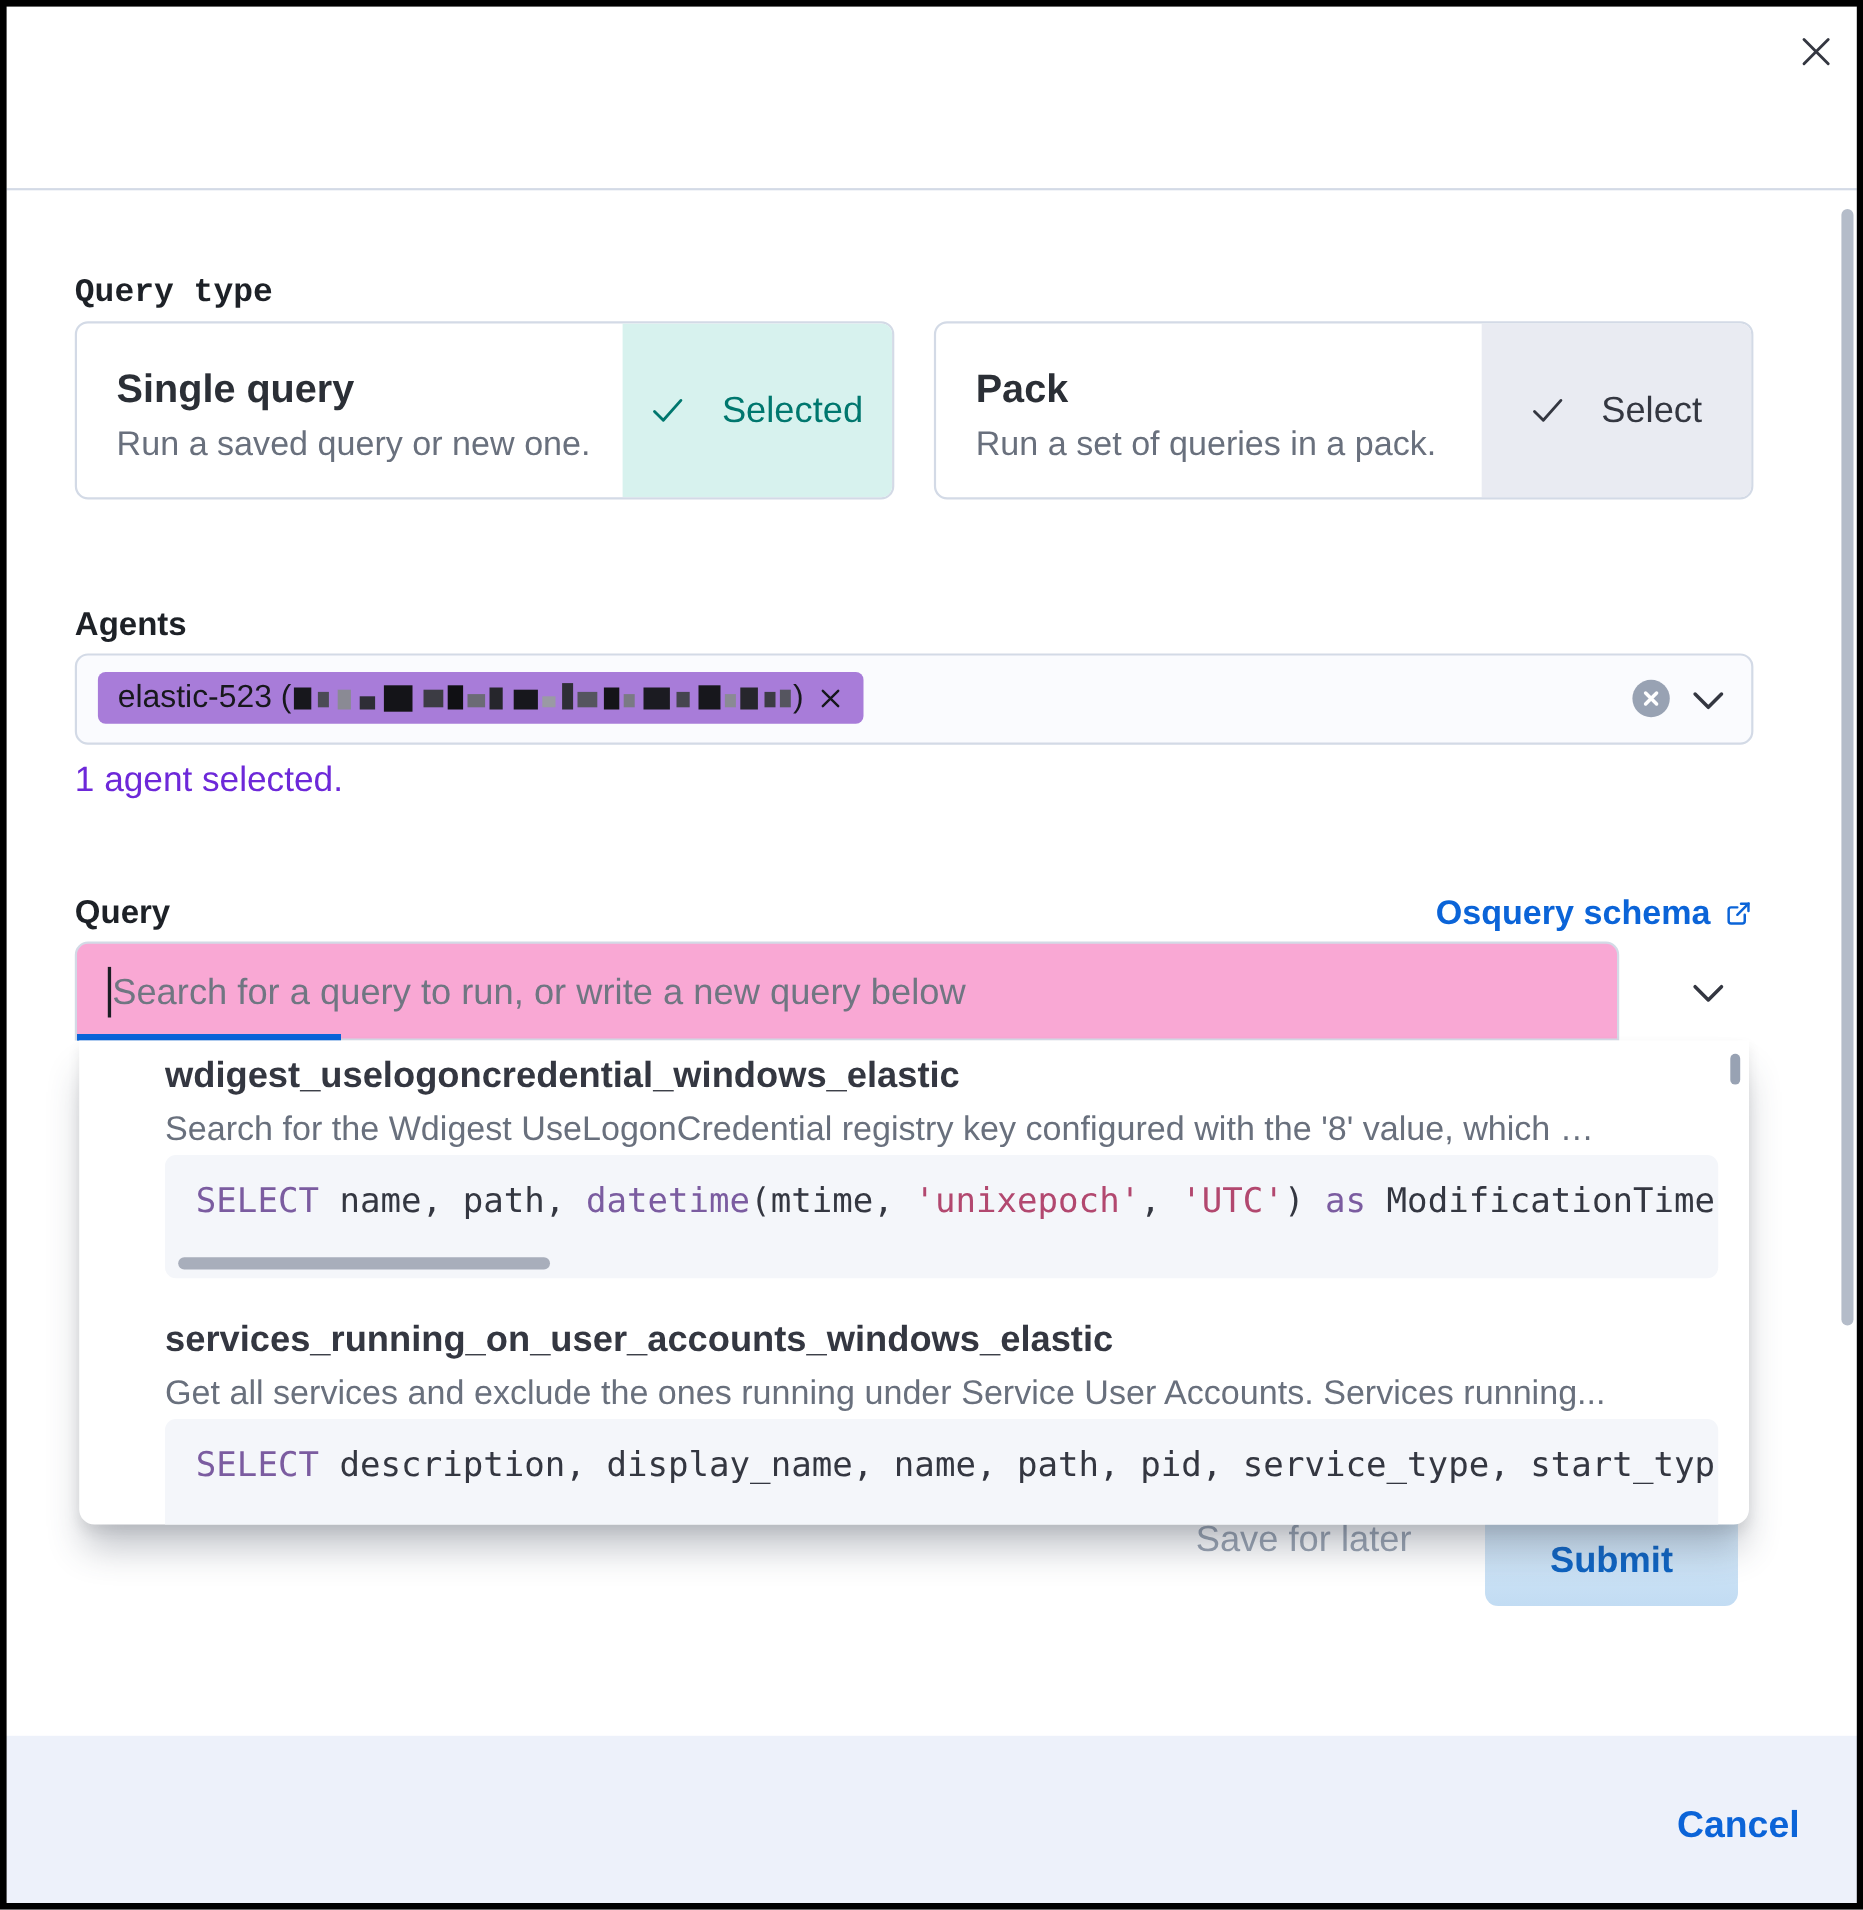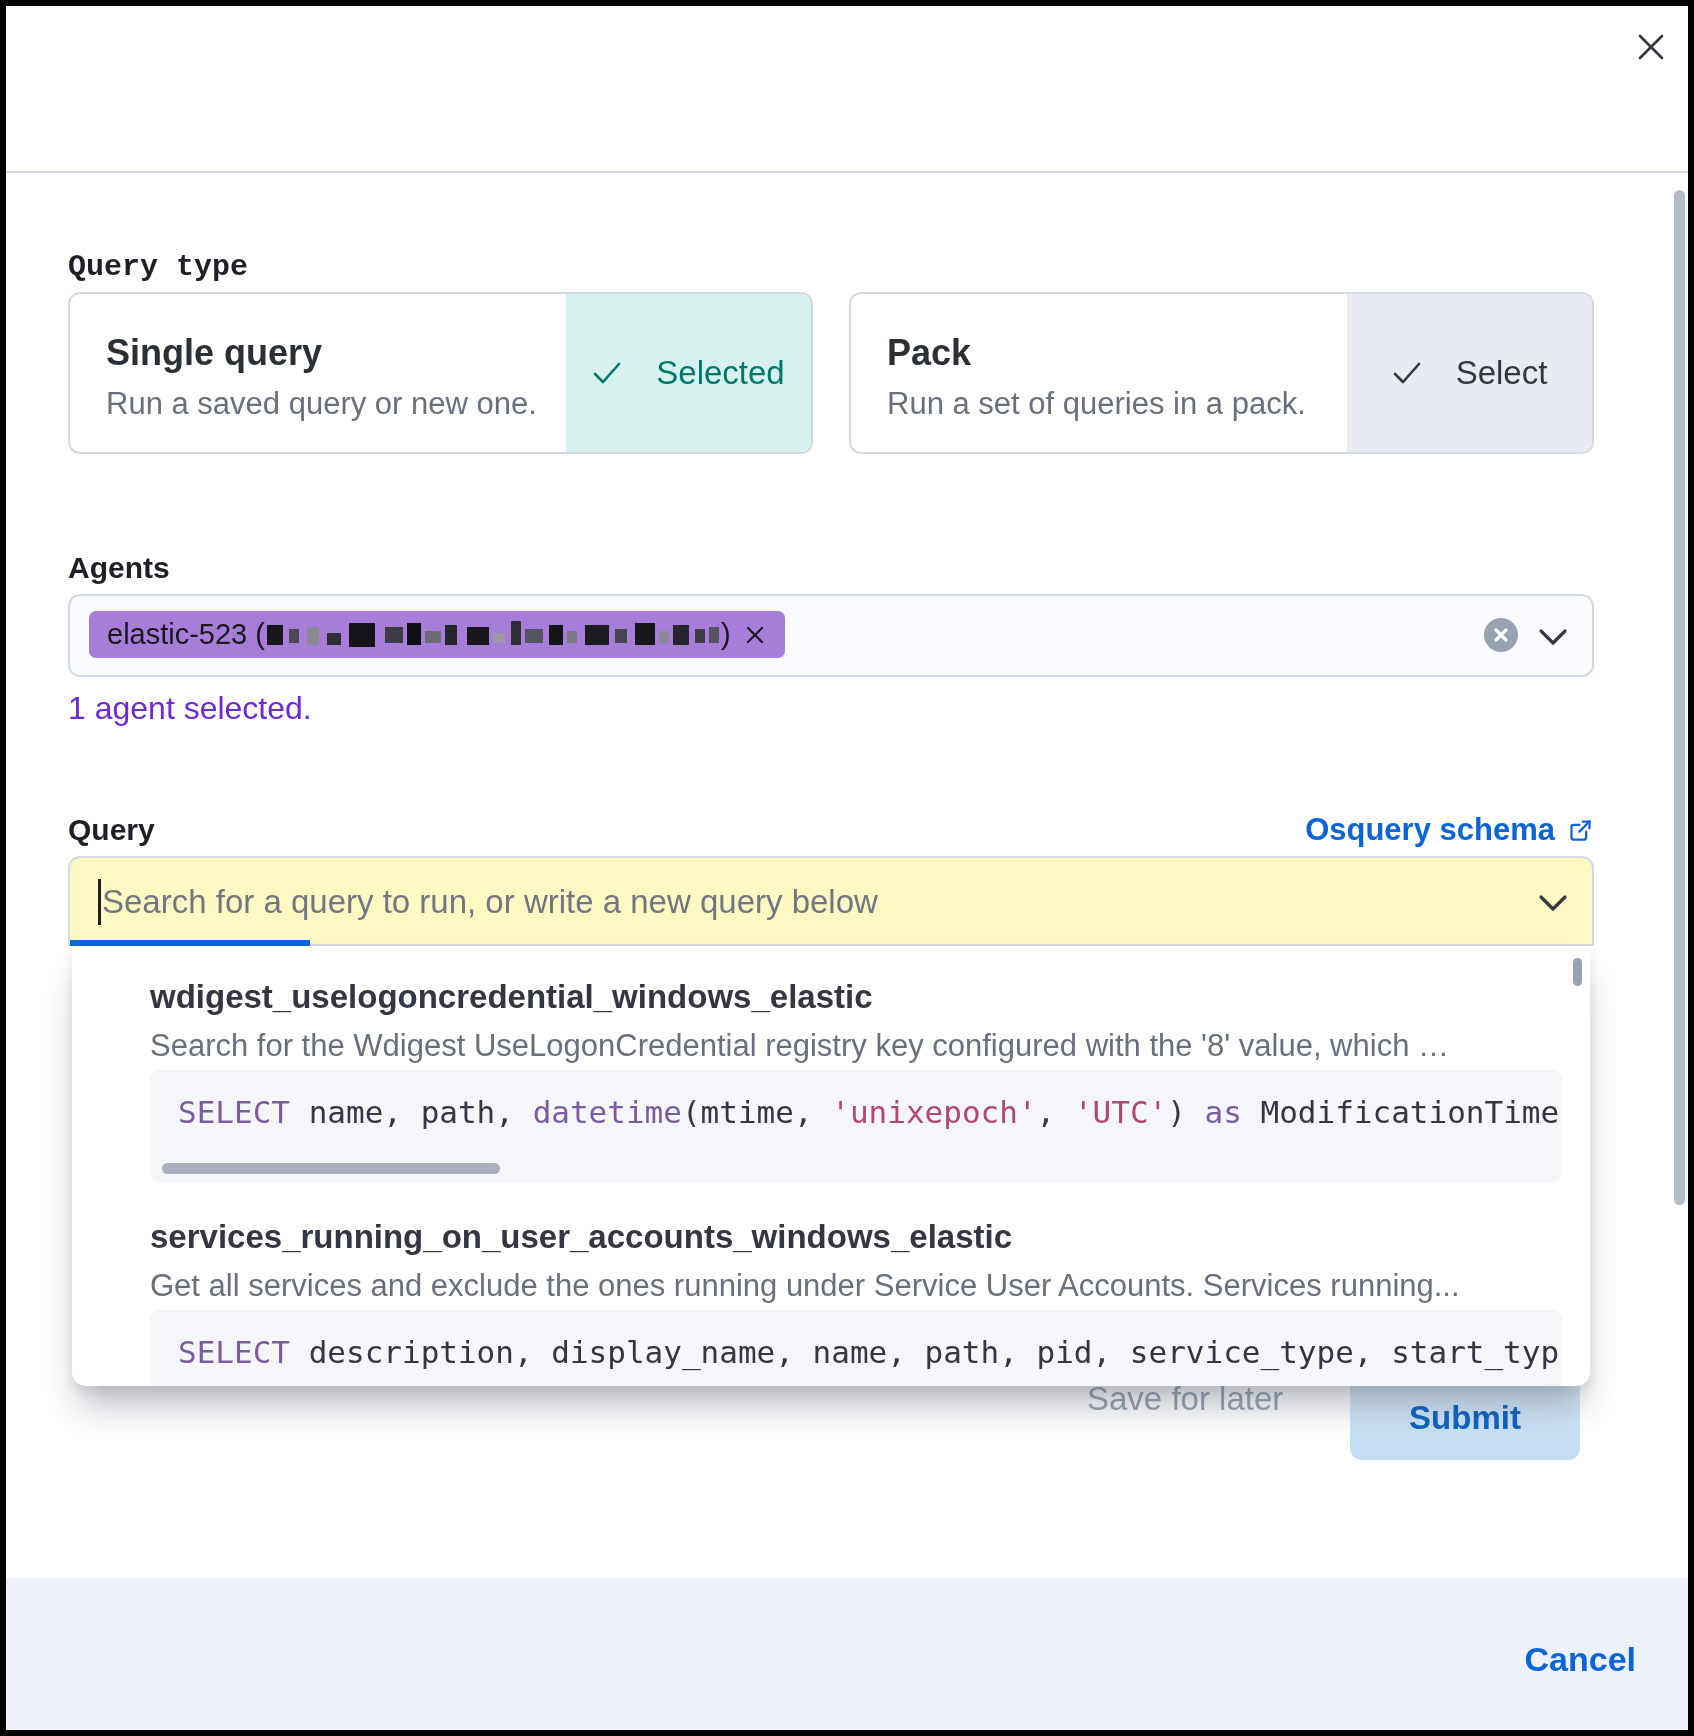--- a/index.html
+++ b/index.html
@@ -37,40 +37,40 @@
   .redacted{display:inline-block;margin:0 2px;vertical-align:middle;}
   .clear-btn{position:absolute;left:1414px;top:22px;width:34px;height:34px;border-radius:50%;background:#98a2b3;border:none;cursor:pointer;padding:0;display:flex;align-items:center;justify-content:center;}
   .chev{position:absolute;cursor:pointer;display:flex;}
   .combobox .chev{left:1468px;top:32px;}
   .agents-summary{position:absolute;left:68px;top:690px;font-size:32px;color:#6d28d9;}
 
   
   .query-row{position:absolute;left:68px;top:812px;width:1526px;display:flex;justify-content:space-between;align-items:center;}
   .schema-link{display:flex;align-items:center;gap:12px;font-size:31px;font-weight:600;color:#0b64d8;text-decoration:none;cursor:pointer;}
 
-  .search-wrap{position:absolute;left:68px;top:856px;width:1526px;height:90px;background:#fef9c3;border:2px solid #d3dae6;border-bottom:2px solid #d3dae6;border-radius:12px 12px 0 0;box-sizing:border-box;}
+  .search-wrap{position:absolute;left:68px;top:856px;width:1404px;height:90px;background:#f9a8d4;border:2px solid #d3dae6;border-bottom:2px solid #d3dae6;border-radius:12px 12px 0 0;box-sizing:border-box;}
   .search-input{position:absolute;left:30px;top:8px;width:1380px;height:70px;border:none;outline:none;font-size:33px;color:#343741;background:transparent;font-family:inherit;}
   .search-input::placeholder{color:#707682;opacity:1;}
   .fake-caret{position:absolute;left:28px;top:21px;width:3px;height:46px;background:#1b1e24;}
   .focus-bar{position:absolute;left:0;bottom:-2px;width:240px;height:6px;background:#0b64d8;}
   .search-wrap .chev{left:1468px;top:36px;}
 
   
   .dropdown{position:absolute;left:72px;top:946px;width:1518px;height:440px;background:#fff;border-radius:0 0 14px 14px;overflow:hidden;z-index:6;
     box-shadow:0 26px 34px -6px rgba(55,65,85,0.32),0 6px 12px rgba(0,0,0,0.08);}
   .sugg{padding:0 28px 0 78px;cursor:pointer;}
   .sugg-title{font-size:33px;font-weight:700;color:#343741;white-space:nowrap;overflow:hidden;}
   .sugg-desc{font-size:31px;color:#69707d;margin-top:12px;white-space:nowrap;overflow:hidden;}
   .sugg-code{margin-top:6px;height:112px;background:#f4f6fa;border-radius:10px;position:relative;overflow:hidden;box-sizing:border-box;padding:24px 0 0 28px;
     font-family:"DejaVu Sans Mono","Liberation Mono",monospace;font-size:31px;white-space:nowrap;color:#343741;}
   .tok-kw{color:#7b5ca0;}
   .tok-str{color:#b2486f;}
   .hscroll-thumb{position:absolute;left:12px;bottom:8px;width:338px;height:11px;border-radius:6px;background:#a8aebb;cursor:pointer;}
   .panel-scroll-thumb{position:absolute;right:8px;top:12px;width:9px;height:28px;border-radius:5px;background:#98a2b3;cursor:pointer;}
-  .sugg1{padding-top:32px;}
+  .sugg1{padding-top:12px;}
   .sugg2{margin-top:36px;}
 
   
   .save-later{position:absolute;left:1087px;top:1380px;font-size:33px;font-weight:500;color:#9aa4b2;background:none;border:none;cursor:pointer;padding:0;z-index:2;font-family:inherit;}
   .submit-btn{position:absolute;left:1350px;top:1376px;width:230px;height:84px;border:none;border-radius:12px;cursor:pointer;z-index:2;
     background:linear-gradient(#d8eaf8,#c2dcf3);color:#0e63c1;font-size:33px;font-weight:700;font-family:inherit;}
 
   
   .footer{position:absolute;left:0;right:0;top:1578px;bottom:0;background:#edf1fa;z-index:1;}
   .cancel-btn{position:absolute;right:58px;top:62px;font-size:34px;font-weight:700;color:#0b64d8;background:none;border:none;cursor:pointer;padding:0;font-family:inherit;}

